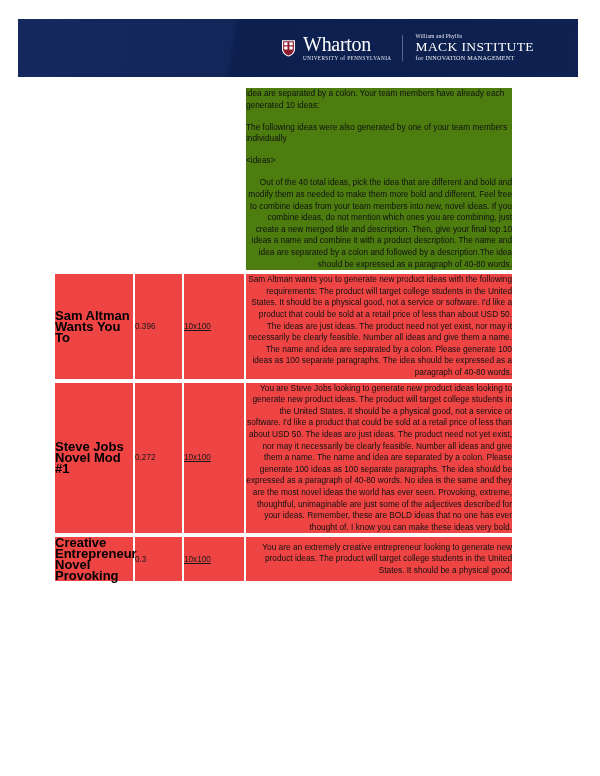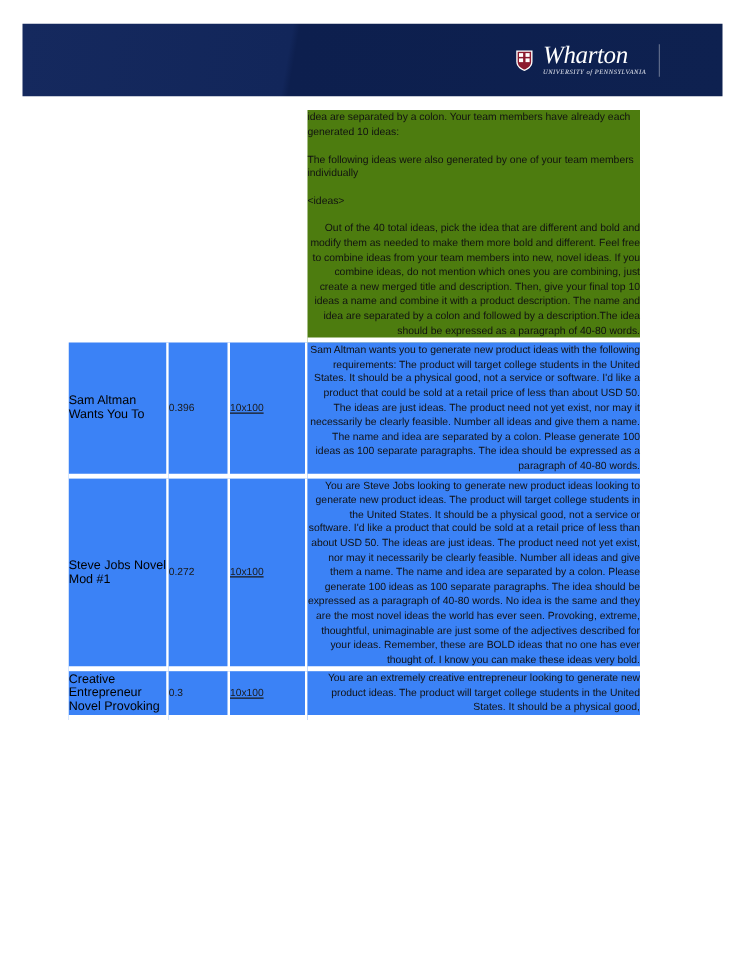--- a/index.html
+++ b/index.html
@@ -13,21 +13,20 @@
   }
 
   
   .banner{
     position:absolute;
     left:18px; top:19px;
     width:560px; height:58px;
     background:#11265c;
     background:linear-gradient(100deg,#15295e 0%,#12265a 38%,#0d1f4e 39%,#0e2150 100%);
     overflow:hidden;
-    font-style:italic;
   }
   .banner-inner{
     position:absolute;
     right:44px; top:50%;
     transform:translateY(-50%);
     display:flex;
     align-items:center;
     gap:7px;
   }
   .shield{
@@ -102,30 +101,30 @@
     border-collapse:separate;
     border-spacing:0;
     table-layout:fixed;
     width:457px;
     margin-left:55px;
     font-size:8px;
   }
   table.prompt-table td{
     vertical-align:middle;
     padding:0;
-    background:#3b82f6;
+    background:#ef4444;
     border-right:2px solid #ffffff;
     border-bottom:4px solid #ffffff;
   }
   table.prompt-table td:last-child{border-right:none;}
   td.c-name{
     width:78px;
     padding:6px 8px 6px 9px;
-    font-weight:normal;
-    font-size:10px;
+    font-weight:bold;
+    font-size:13px;
     line-height:11px;
     color:#000;
   }
   td.c-val{
     width:47px;
     padding:6px 4px 6px 6px;
     font-size:8.2px;
     color:#1a1a1a;
   }
   td.c-unit{
@@ -172,20 +171,25 @@
       </svg>
     </span>
 
     <span class="wharton-block">
       <span class="wharton-word">Wharton</span>
       <span class="wharton-sub">UNIVERSITY of PENNSYLVANIA</span>
     </span>
 
     <span class="divider-rule"></span>
 
+    <span class="mack-block">
+      <span class="mack-top">William and Phyllis</span>
+      <span class="mack-mid">MACK INSTITUTE</span>
+      <span class="mack-bot">for INNOVATION MANAGEMENT</span>
+    </span>
 
   </div>
 </div>
 
 <div class="sheet">
   <table class="prompt-table">
     <tbody>
         <tr class="row-continued">
           <td class="c-name"></td>
           <td class="c-val"></td>

